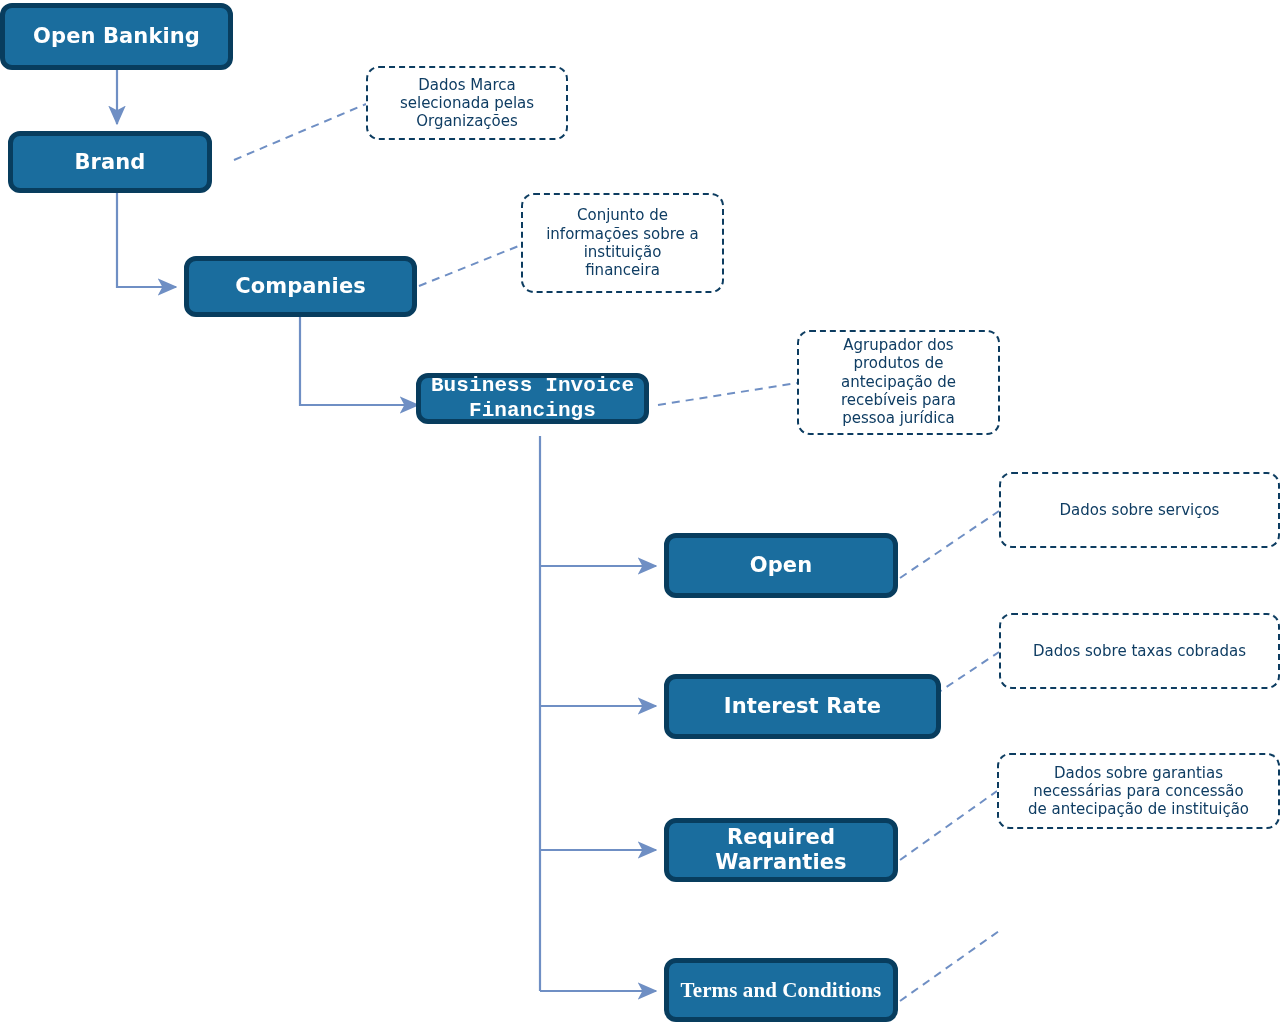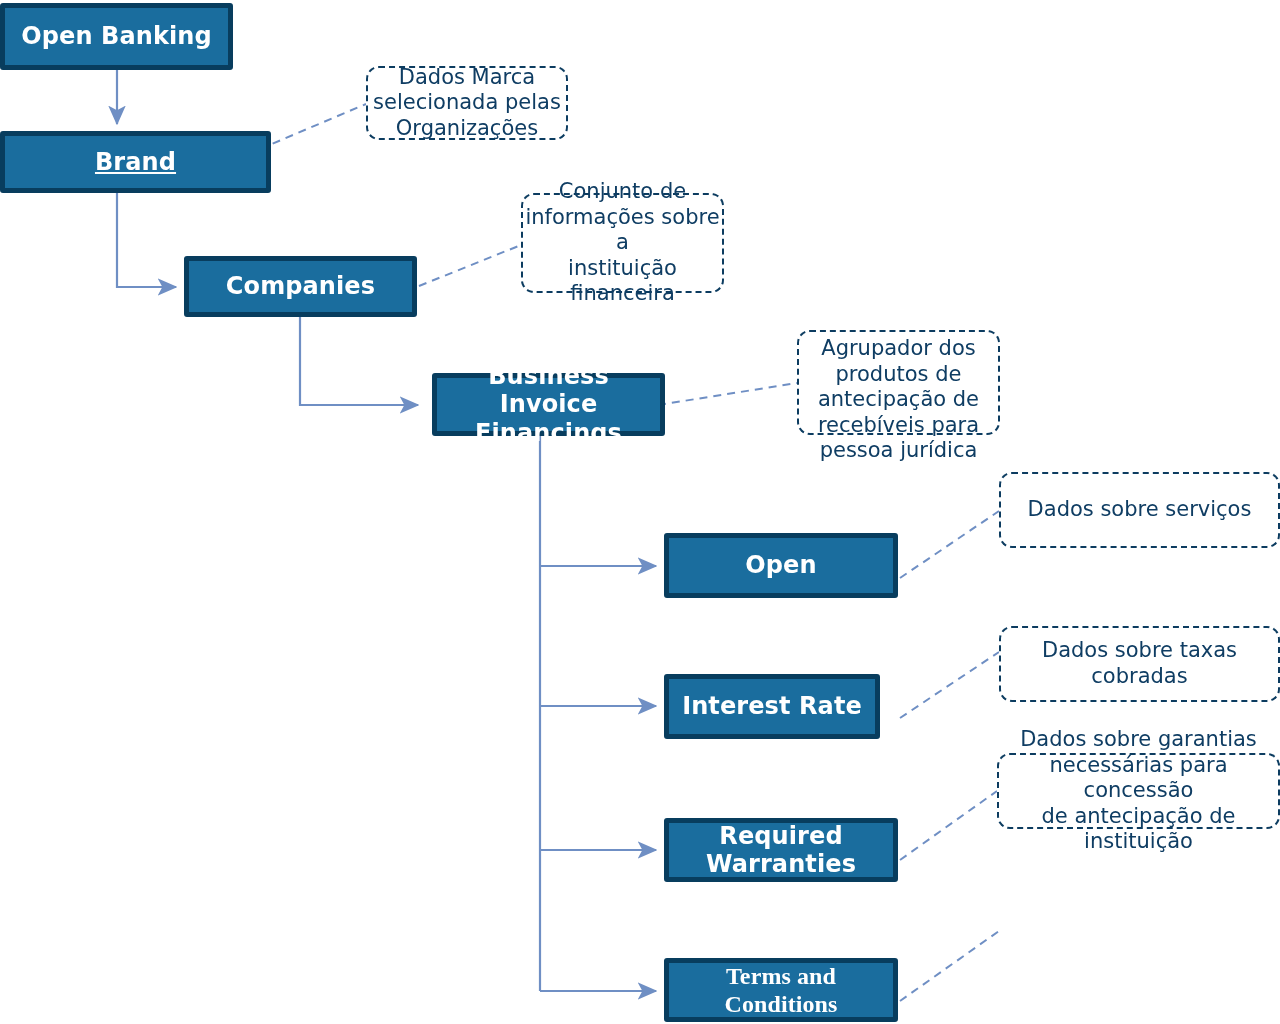--- a/index.html
+++ b/index.html
@@ -26,28 +26,28 @@
     width: 1280px;
     height: 1024px;
     pointer-events: none;
   }
   
   .node {
     position: absolute;
     box-sizing: border-box;
     background: #1a6d9e;
     border: 5px solid #083d5e;
-    border-radius: 3px;
+    border-radius: 12px;
     color: #ffffff;
     display: flex;
     align-items: center;
     justify-content: center;
     text-align: center;
     font-family: "DejaVu Sans", sans-serif;
-    font-size: 24px;
+    font-size: 21px;
     font-weight: bold;
     line-height: 1.18;
     letter-spacing: 0.1px;
     white-space: pre-line;
     z-index: 3;
   }
   .node-label {
     display: block;
     padding: 0 4px;
     white-space: pre-line;
@@ -58,21 +58,21 @@
     box-sizing: border-box;
     background: #ffffff;
     border: 2px dashed #0c3c60;
     border-radius: 13px;
     color: #0f3d63;
     display: flex;
     align-items: center;
     justify-content: center;
     text-align: center;
     font-family: "DejaVu Sans", sans-serif;
-    font-size: 21px;
+    font-size: 15px;
     font-weight: normal;
     line-height: 1.22;
     white-space: pre-line;
     z-index: 2;
   }
   .note-label {
     display: block;
     white-space: pre-line;
   }
   .note.overflow-text {
@@ -144,38 +144,38 @@
     </g>
     <g>
       <path d="M900,1001 L999,931" stroke="#6f8fc4" stroke-width="2" stroke-dasharray="8,6" fill="none"></path>
     </g>
   </svg>
 
   <div class="node" style="left:0px; top:3px; width:233px; height:67px;">
     <span class="node-label">Open Banking</span>
   </div>
 
-  <div class="node" style="left:0px; top:131px; width:271px; height:62px;text-decoration:underline;">
+  <div class="node" style="left:8px; top:131px; width:204px; height:62px;">
     <span class="node-label">Brand</span>
   </div>
 
   <div class="node" style="left:184px; top:256px; width:233px; height:61px;">
     <span class="node-label">Companies</span>
   </div>
 
-  <div class="node" style="left:432px; top:373px; width:233px; height:63px;">
+  <div class="node" style="left:416px; top:373px; width:233px; height:51px;font-family:Liberation Mono, monospace;">
     <span class="node-label">Business Invoice
 Financings</span>
   </div>
 
   <div class="node" style="left:664px; top:533px; width:234px; height:65px;">
     <span class="node-label">Open</span>
   </div>
 
-  <div class="node" style="left:664px; top:674px; width:216px; height:65px;text-align:center;">
+  <div class="node" style="left:664px; top:674px; width:277px; height:65px;text-align:center;">
     <span class="node-label">Interest Rate</span>
   </div>
 
   <div class="node" style="left:664px; top:818px; width:234px; height:64px;">
     <span class="node-label">Required Warranties</span>
   </div>
 
   <div class="node" style="left:664px; top:958px; width:234px; height:64px;font-family:Liberation Serif, serif;">
     <span class="node-label">Terms and Conditions</span>
   </div>
@@ -198,21 +198,21 @@
 produtos de
 antecipação de
 recebíveis para
 pessoa jurídica</span>
   </div>
 
   <div class="note" style="left:999px; top:472px; width:281px; height:76px;">
     <span class="note-label">Dados sobre serviços</span>
   </div>
 
-  <div class="note" style="left:999px; top:626px; width:281px; height:76px;">
+  <div class="note" style="left:999px; top:613px; width:281px; height:76px;">
     <span class="note-label">Dados sobre taxas cobradas</span>
   </div>
 
   <div class="note" style="left:997px; top:753px; width:283px; height:76px;">
     <span class="note-label">Dados sobre garantias
 necessárias para concessão
 de antecipação de instituição</span>
   </div>
 
 

